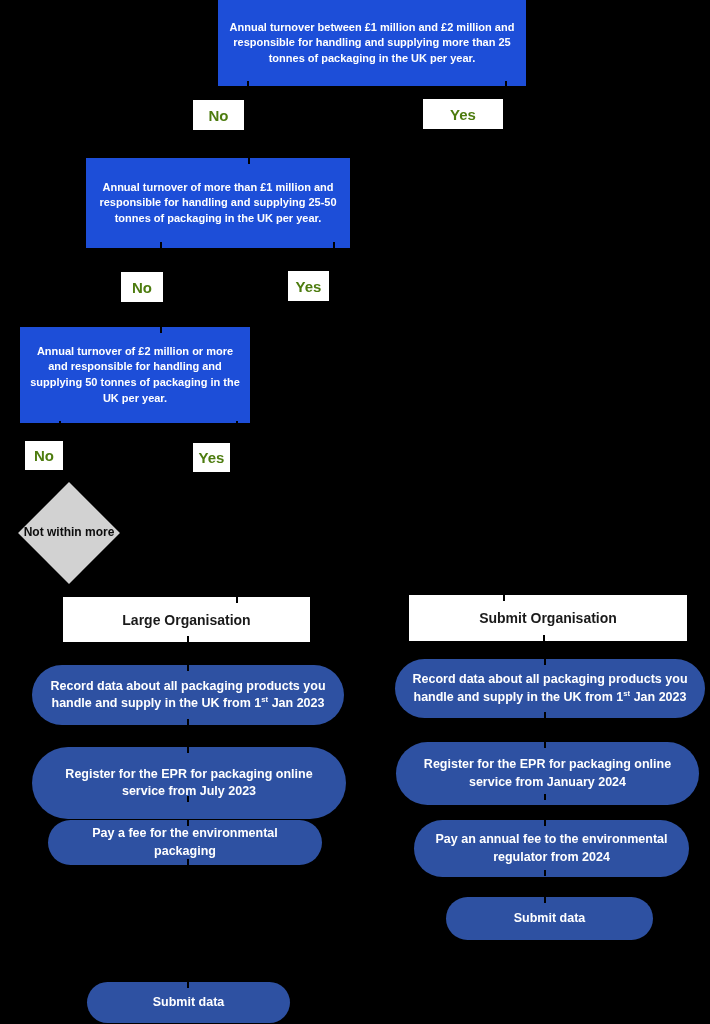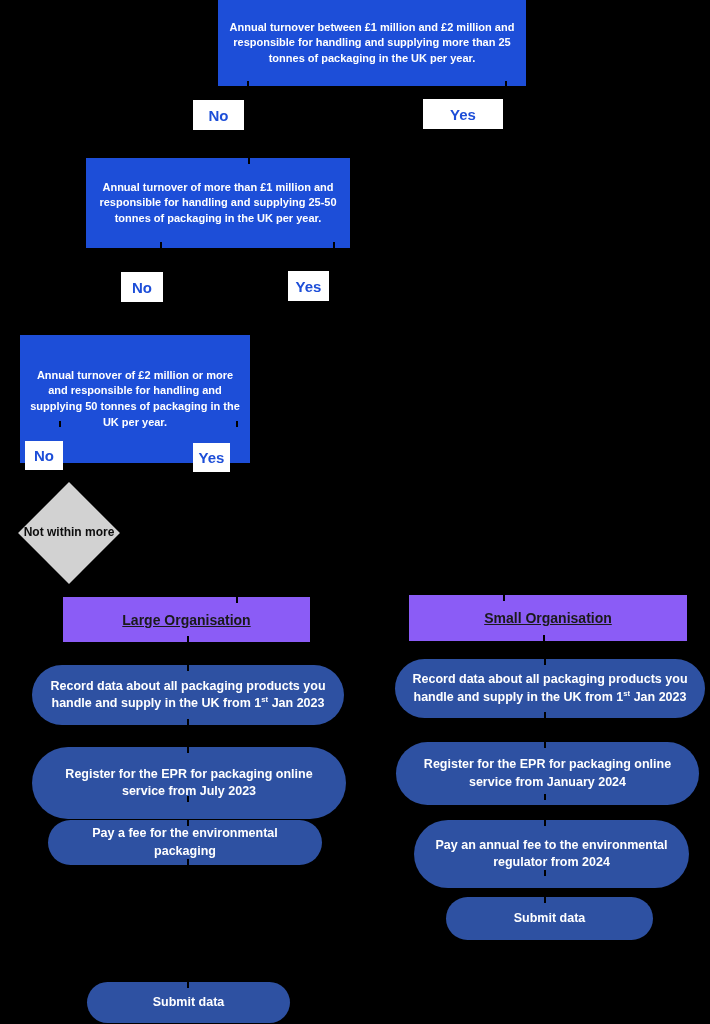--- a/index.html
+++ b/index.html
@@ -6,28 +6,28 @@
   .canvas{
     position:relative;width:710px;height:1024px;background:#000000;
     font-family:"Liberation Sans","DejaVu Sans",sans-serif;overflow:hidden;
   }
   .dbox{
     position:absolute;background:#1d4ed8;color:#ffffff;
     display:flex;align-items:center;justify-content:center;text-align:center;
     font-weight:700;font-size:11px;line-height:1.42;padding:4px 6px;box-sizing:border-box;
   }
   .label{
-    position:absolute;background:#ffffff;color:#1d4ed8;
+    position:absolute;background:#ffffff;color:#4d7c0f;
     display:flex;align-items:center;justify-content:center;
     font-weight:700;font-size:15px;
   }
   .hdr{
-    position:absolute;background:#8b5cf6;color:#1a1a1a;
+    position:absolute;background:#ffffff;color:#1a1a1a;
     display:flex;align-items:center;justify-content:center;text-align:center;
-    font-weight:700;font-size:14px;text-decoration:underline;
+    font-weight:700;font-size:14px;
   }
   .pill{
     position:absolute;background:#2e51a2;color:#ffffff;border-radius:999px;
     display:flex;align-items:center;justify-content:center;text-align:center;
     font-weight:700;font-size:12.5px;line-height:1.38;padding:3px 12px;box-sizing:border-box;
   }
   .pill .txt{display:inline;}
   sup{font-size:0.62em;line-height:0;}
   .diamond{
     position:absolute;left:33px;top:497px;width:72px;height:72px;
@@ -38,33 +38,33 @@
     color:#0d0d0d;font-weight:700;font-size:12px;white-space:nowrap;
   }
   .tick{position:absolute;width:2px;height:6px;background:#000000;z-index:5;}
 
   #box1{left:218px;top:0;width:308px;height:86px;}
   #no1{left:193px;top:100px;width:51px;height:30px;}
   #yes1{left:423px;top:99px;width:80px;height:30px;}
   #box2{left:86px;top:158px;width:264px;height:90px;}
   #no2{left:121px;top:272px;width:42px;height:30px;}
   #yes2{left:288px;top:271px;width:41px;height:30px;}
-  #box3{left:20px;top:335px;width:230px;height:128px;}
+  #box3{left:20px;top:327px;width:230px;height:96px;}
   #no3{left:25px;top:441px;width:38px;height:29px;}
   #yes3{left:193px;top:443px;width:37px;height:29px;}
   #hdr-large{left:63px;top:597px;width:247px;height:45px;}
   #hdr-small{left:409px;top:595px;width:278px;height:46px;}
   #l1{left:32px;top:665px;width:312px;height:60px;}
   #l2{left:32px;top:747px;width:314px;height:72px;}
   #l3{left:48px;top:820px;width:274px;height:45px;}
   #l4{left:23px;top:885px;width:324px;height:75px;}
   #l5{left:87px;top:982px;width:203px;height:41px;}
   #r1{left:395px;top:659px;width:310px;height:59px;}
   #r2{left:396px;top:742px;width:303px;height:63px;}
-  #r3{left:414px;top:820px;width:275px;height:68px;}
+  #r3{left:414px;top:820px;width:275px;height:57px;}
   #r4{left:446px;top:897px;width:207px;height:43px;}
 </style>
 </head>
 <body>
 
 <div class="canvas">
 
   <div class="dbox" id="box1">
     <span>Annual turnover between £1 million and £2 million and responsible for handling and supplying more than 25 tonnes of packaging in the UK per year.</span>
   </div>
@@ -80,21 +80,21 @@
   <div class="dbox" id="box3">
     <span>Annual turnover of £2 million or more and responsible for handling and supplying 50 tonnes of packaging in the UK per year.</span>
   </div>
   <div class="label" id="no3">No</div>
   <div class="label" id="yes3">Yes</div>
 
   <div class="diamond"></div>
   <div class="diamond-label">Not within more</div>
 
   <div class="hdr" id="hdr-large">Large Organisation</div>
-  <div class="hdr" id="hdr-small">Small Organisation</div>
+  <div class="hdr" id="hdr-small">Submit Organisation</div>
 
   <div class="pill" id="l1">
     <span class="txt"><span>Record data about all packaging products you handle and supply in the UK from 1</span><sup>st</sup><span> Jan 2023</span></span>
   </div>
   <div class="pill" id="l2">
     <span class="txt"><span>Register for the EPR for packaging online service from July 2023</span><sup></sup><span></span></span>
   </div>
   <div class="pill" id="l3">
     <span class="txt"><span>Pay a fee for the environmental packaging</span><sup></sup><span></span></span>
   </div>

